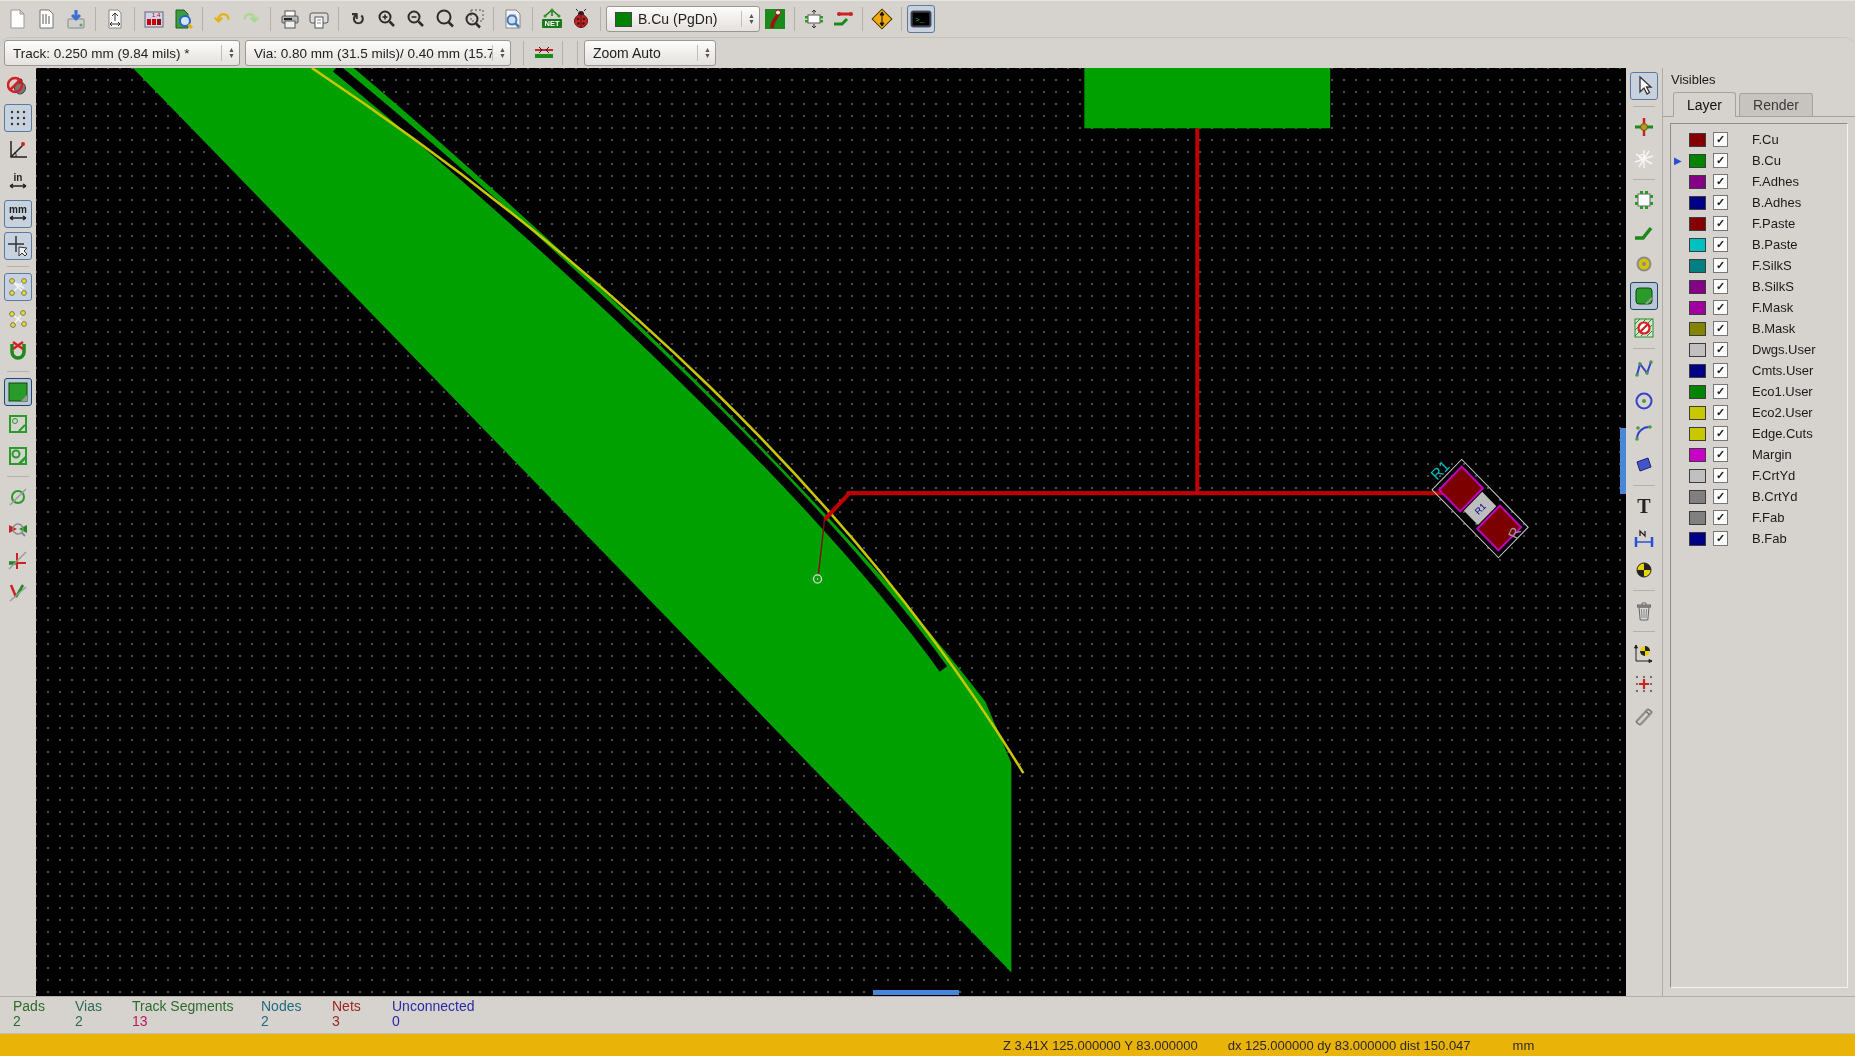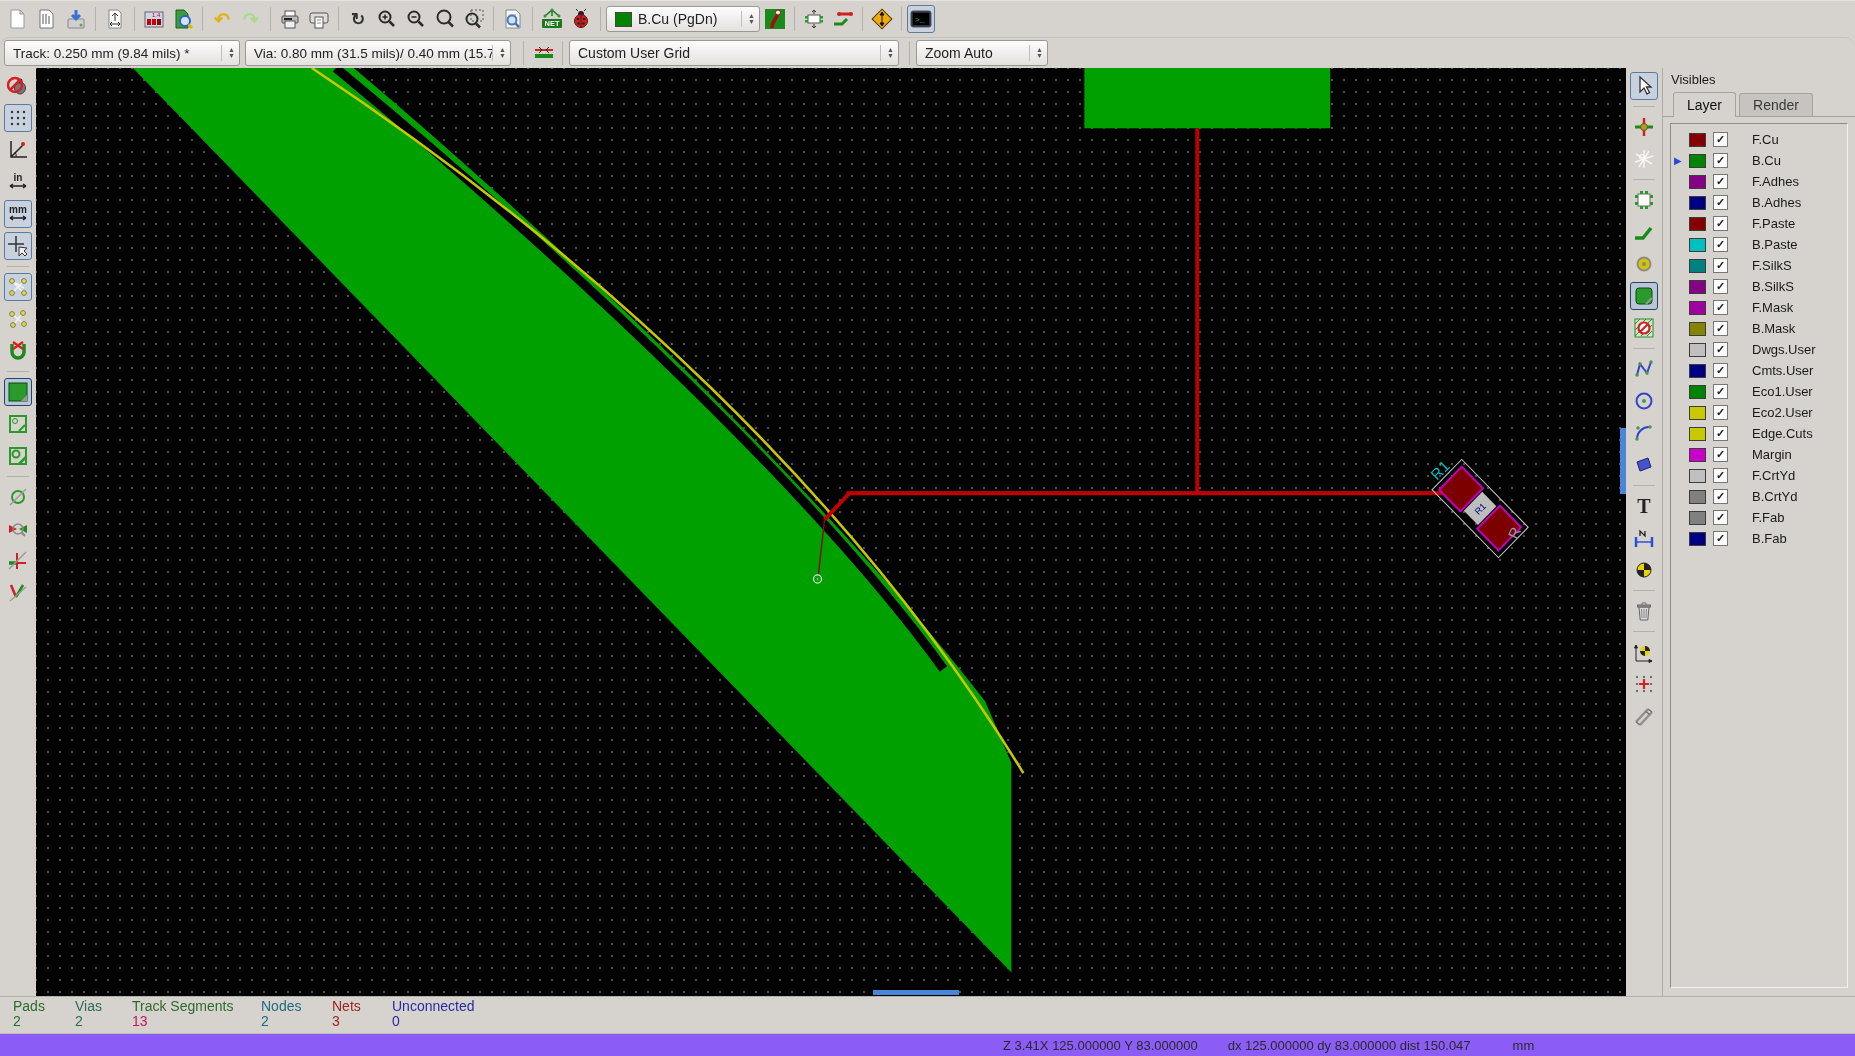--- a/index.html
+++ b/index.html
@@ -40,21 +40,21 @@
   .tab.active{background:#d6d2ce;position:relative;top:1px;padding:4px 13px;color:#111;}
   .layer-list{flex:1;margin:6px 7px 8px 7px;border:1px solid;border-color:#8f8b87 #f4f2f0 #f4f2f0 #8f8b87;padding:5px 0 0 0;overflow:hidden;}
   .lrow{height:21px;display:flex;align-items:center;padding-left:18px;position:relative;}
   .lrow .arr{position:absolute;left:3px;font-size:10px;color:#2b49d6;}
   .sw{width:15px;height:12px;border:1px solid #3c3c3c;flex:none;}
   .cb{width:13px;height:13px;background:#fcfcfc;border:1px solid #777;margin-left:7px;display:flex;align-items:center;justify-content:center;font-size:11px;font-weight:bold;color:#222;flex:none;}
   .lname{font-size:13px;color:#1a1a1a;margin-left:24px;white-space:nowrap;}
   
   .status1{height:34px;display:flex;align-items:flex-start;padding:2px 0 0 13px;border-top:1px solid #b2aeaa;background:#d6d2ce;}
   .sfield{display:flex;flex-direction:column;font-size:14px;line-height:15px;}
-  .status2{height:22px;display:flex;align-items:center;font-size:13px;color:#2a2a2a;background:#8b5cf6;border-top:1px solid #c2beba;}
+  .status2{height:22px;display:flex;align-items:center;font-size:13px;color:#2a2a2a;background:#eab308;border-top:1px solid #c2beba;}
   .w62{width:62px}.w57{width:57px}.w129{width:129px}.w71{width:71px}.w60{width:60px}
 </style>
 </head>
 <body>
 
 <div class="app">
 
 
   <div class="toolbar-top">
     <button class="tb">
@@ -259,27 +259,20 @@
     </div>
     <div class="sep-v" style="margin-left:12px"></div>
     <button class="tb" style="margin-left:2px">
         <svg width="22" height="22">
           <path d="M2,8 h18" stroke="#cc2222" stroke-width="2"></path>
           <path d="M2,14 h18" stroke="#1a8a1a" stroke-width="4"></path>
           <path d="M6,5 l3,3 -3,3 M16,5 l-3,3 3,3" fill="none" stroke="#222"></path>
         </svg>
       </button>
     <div class="sep-v"></div>
-    <div class="combo" style="width:316px;margin-left:2px">
-      <span class="ctext" style="font-size:14px">Custom User Grid</span>
-      <span class="spin">
-          <span>▲</span>
-          <span>▼</span>
-        </span>
-    </div>
     <div class="sep-v" style="margin-left:10px"></div>
     <div class="combo" style="width:118px;margin-left:2px">
       <span class="ctext" style="font-size:14px">Zoom Auto</span>
       <span class="spin">
           <span>▲</span>
           <span>▼</span>
         </span>
     </div>
   </div>
 

